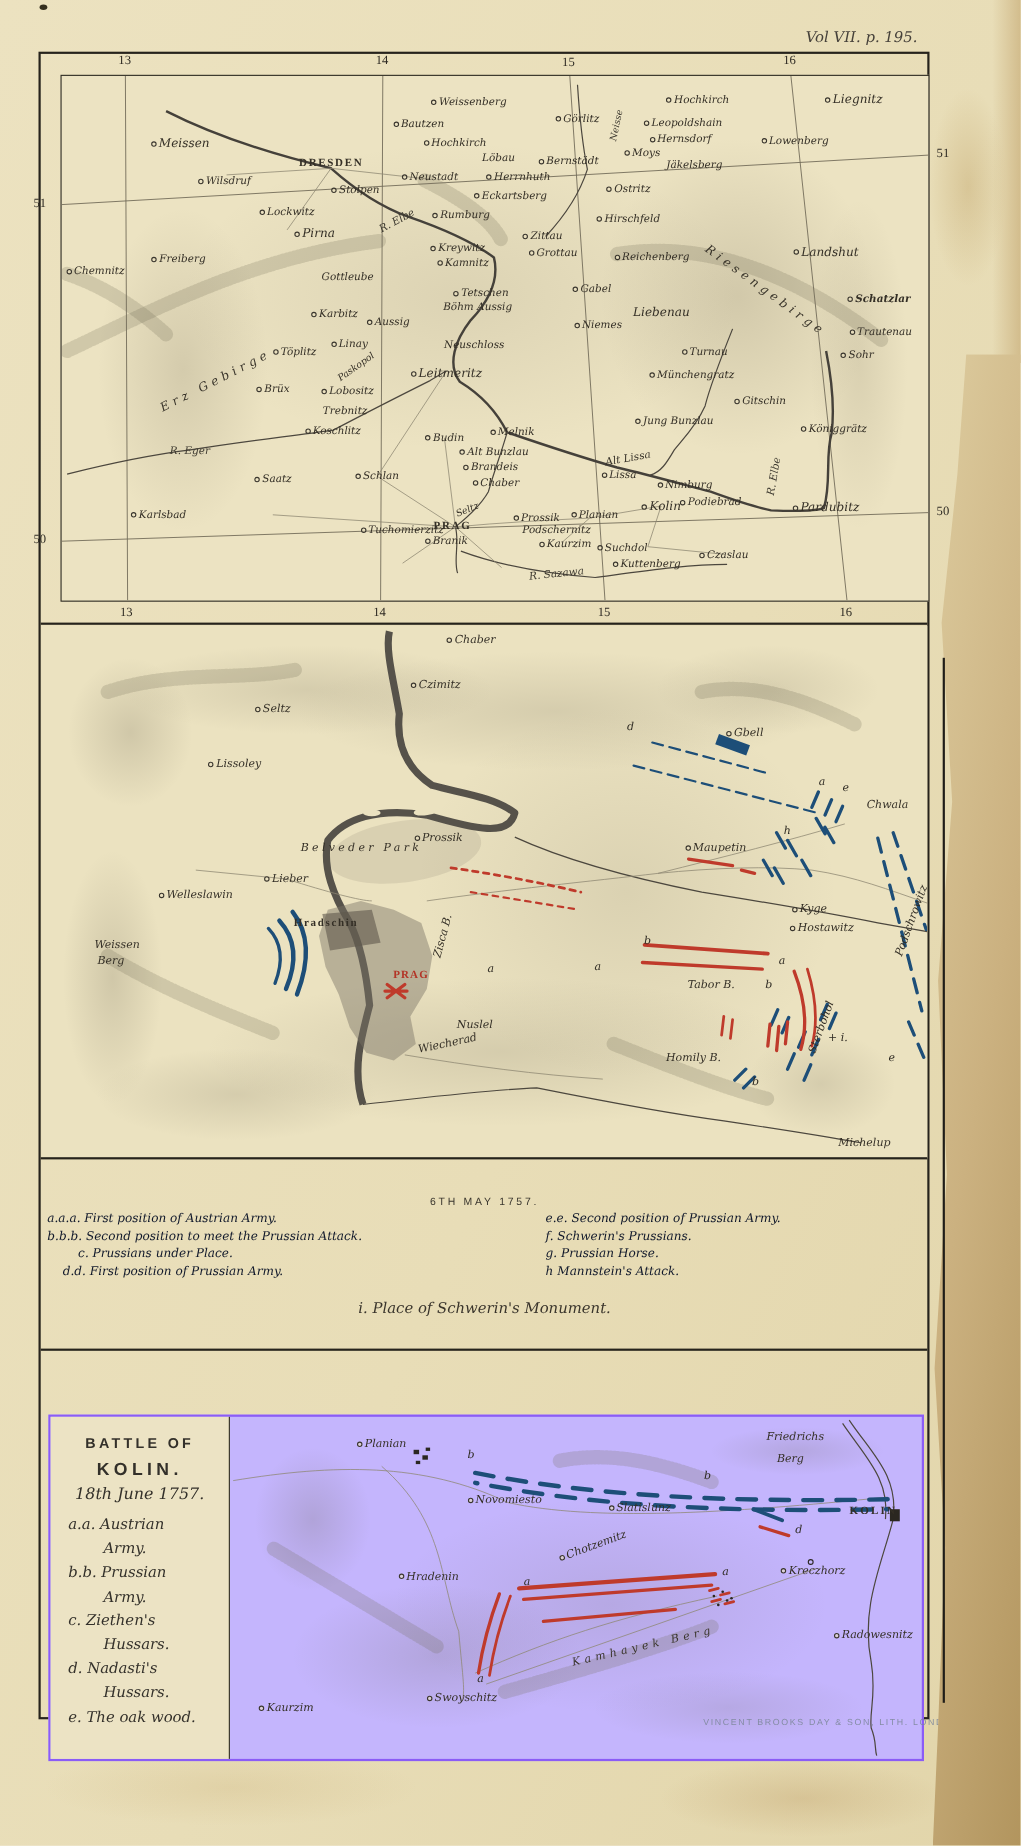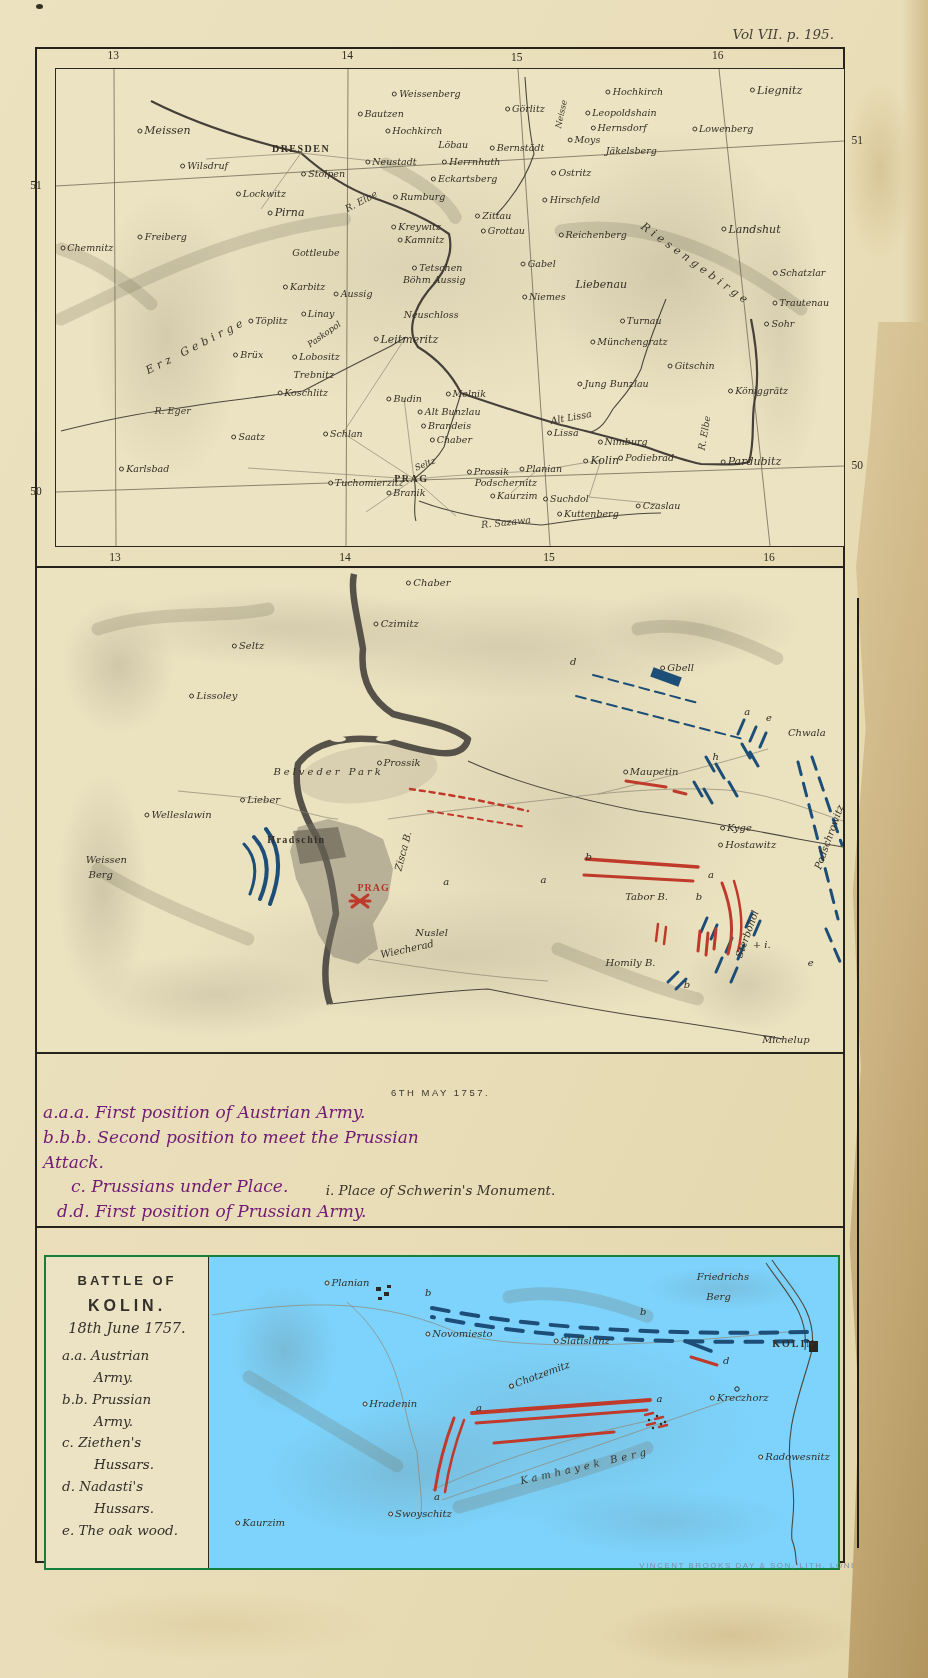--- a/index.html
+++ b/index.html
@@ -37,21 +37,21 @@
         background-image:radial-gradient(closest-side at 10% 20%,rgba(99,92,74,.20),rgba(99,92,74,0) 70%),
           radial-gradient(closest-side at 30% 12%,rgba(99,92,74,.16),rgba(99,92,74,0) 70%),
           radial-gradient(closest-side at 8% 66%,rgba(99,92,74,.20),rgba(99,92,74,0) 70%),
           radial-gradient(closest-side at 22% 88%,rgba(99,92,74,.16),rgba(99,92,74,0) 72%),
           radial-gradient(closest-side at 58% 16%,rgba(99,92,74,.16),rgba(99,92,74,0) 70%),
           radial-gradient(closest-side at 82% 12%,rgba(99,92,74,.14),rgba(99,92,74,0) 70%),
           radial-gradient(closest-side at 66% 50%,rgba(99,92,74,.12),rgba(99,92,74,0) 70%),
           radial-gradient(closest-side at 52% 80%,rgba(99,92,74,.16),rgba(99,92,74,0) 70%),
           radial-gradient(closest-side at 88% 86%,rgba(99,92,74,.16),rgba(99,92,74,0) 70%)}
   .caption{left:38px;top:1054px;width:805px;height:172px}
-  .map3{left:44px;top:1255px;width:792px;height:311px;border:2px solid #15803d;background:#7dd3fc}
+  .map3{left:44px;top:1286px;width:792px;height:311px;border:2px solid #8b5cf6;background:#c4b5fd}
   .kpanel{left:0;top:0;bottom:0;width:162px;border-right:1.4px solid #2c2920;background:#ece3c4}
   .kmap{left:163.4px;top:0;right:0;bottom:0;overflow:hidden;
         background-image:radial-gradient(closest-side at 12% 30%,rgba(99,92,74,.20),rgba(99,92,74,0) 70%),
           radial-gradient(closest-side at 30% 70%,rgba(99,92,74,.18),rgba(99,92,74,0) 70%),
           radial-gradient(closest-side at 55% 55%,rgba(99,92,74,.14),rgba(99,92,74,0) 70%),
           radial-gradient(closest-side at 82% 10%,rgba(99,92,74,.16),rgba(99,92,74,0) 70%),
           radial-gradient(closest-side at 72% 85%,rgba(99,92,74,.14),rgba(99,92,74,0) 70%)}
   svg{position:absolute;left:0;top:0}
   
   .grat{stroke:#716a58;stroke-width:.8;fill:none}
@@ -74,21 +74,21 @@
   .sp{letter-spacing:3px;font-size:12px}
   .redlbl{color:#b33527;font-style:normal;font-family:"Liberation Serif",serif;font-weight:700;letter-spacing:1px;font-size:10px}
   .edge-num{font-style:normal;font-family:"Liberation Serif",serif;font-size:11.5px;color:#2e2a23}
   .dot::before{content:"";display:inline-block;width:3px;height:3px;border:.9px solid #3a362e;border-radius:50%;
                margin-right:2px;vertical-align:middle;background:rgba(236,227,194,.6)}
   
   .prag-title{position:absolute;left:0;top:6px;width:100%;text-align:center;
       font-family:"Liberation Sans",sans-serif;font-size:21px;letter-spacing:9px;color:#35312a}
   .prag-date{position:absolute;left:0;top:33px;width:100%;text-align:center;
       font-family:"Liberation Sans",sans-serif;font-size:9.5px;letter-spacing:2.5px;color:#3a362e}
-  .leg{font-style:italic;font-size:17px;color:#701a75;line-height:1.46}
+  .leg{font-style:italic;font-size:11px;color:#0f172a;line-height:1.46}
   .leg-left{position:absolute;left:5px;top:46px;width:440px}
   .leg-left div:nth-child(3){padding-left:28px}
   .leg-left div:nth-child(4){padding-left:14px}
   .leg-right{position:absolute;left:458px;top:46px;width:345px}
   .leg-center{position:absolute;left:0;top:128px;width:100%;text-align:center;font-style:italic;font-size:13.5px;color:#3a352c}
   .kp-t1{margin-top:16px;text-align:center;font-family:"Liberation Sans",sans-serif;font-weight:700;
          font-size:13px;letter-spacing:3px;color:#33302a}
   .kp-t2{margin-top:9px;text-align:center;font-family:"Liberation Sans",sans-serif;font-weight:700;
          font-size:16px;letter-spacing:4px;color:#33302a}
   .kp-date{margin-top:5px;text-align:center;font-style:italic;font-size:14.5px}
@@ -147,21 +147,21 @@
       <span class="pl dot" style="left: 65.4%; top: 21.6%; transform: translate(-50%, -50%);">Ostritz</span>
       <span class="pl dot" style="left: 65.4%; top: 27.3%; transform: translate(-50%, -50%);">Hirschfeld</span>
       <span class="pl dot" style="left: 55.5%; top: 30.6%; transform: translate(-50%, -50%);">Zittau</span>
       <span class="pl dot" style="left: 56.7%; top: 33.8%; transform: translate(-50%, -50%);">Grottau</span>
       <span class="pl dot" style="left: 68.1%; top: 34.6%; transform: translate(-50%, -50%);">Reichenberg</span>
       <span class="pl rangelbl" style="left: 81.2%; top: 40.9%; transform: translate(-50%, -50%) rotate(36deg);">Riesengebirge</span>
       <span class="pl lg dot" style="left: 88.2%; top: 33.5%; transform: translate(-50%, -50%);">Landshut</span>
       <span class="pl dot" style="left: 61.2%; top: 40.7%; transform: translate(-50%, -50%);">Gabel</span>
       <span class="pl lg" style="left: 69.2%; top: 45.1%; transform: translate(-50%, -50%);">Liebenau</span>
       <span class="pl dot" style="left: 61.9%; top: 47.6%; transform: translate(-50%, -50%);">Niemes</span>
-      <span class="pl dot" style="left: 94.3%; top: 42.6%; transform: translate(-50%, -50%);">Schatzlar</span>
+      <span class="pl dot" style="left: 94.3%; top: 42.6%; transform: translate(-50%, -50%); font-weight: bold;">Schatzlar</span>
       <span class="pl dot" style="left: 94.5%; top: 48.8%; transform: translate(-50%, -50%);">Trautenau</span>
       <span class="pl dot" style="left: 91.8%; top: 53.2%; transform: translate(-50%, -50%);">Sohr</span>
       <span class="pl dot" style="left: 74.2%; top: 52.6%; transform: translate(-50%, -50%);">Turnau</span>
       <span class="pl dot" style="left: 72.7%; top: 57%; transform: translate(-50%, -50%);">Münchengratz</span>
       <span class="pl dot" style="left: 80.6%; top: 62.1%; transform: translate(-50%, -50%);">Gitschin</span>
       <span class="pl dot" style="left: 70.7%; top: 65.8%; transform: translate(-50%, -50%);">Jung Bunzlau</span>
       <span class="pl rangelbl" style="left: 17.8%; top: 58.1%; transform: translate(-50%, -50%) rotate(-27deg);">Erz Gebirge</span>
       <span class="pl dot" style="left: 26.9%; top: 52.6%; transform: translate(-50%, -50%);">Töplitz</span>
       <span class="pl dot" style="left: 33.2%; top: 51.2%; transform: translate(-50%, -50%);">Linay</span>
       <span class="pl sm" style="left: 34%; top: 55.6%; transform: translate(-50%, -50%) rotate(-35deg);">Paskopol</span>
@@ -327,20 +327,26 @@
 
 <div class="abs rule" style="left:37px;top:1052px;width:806px;height:1.6px"></div>
 
 <div class="abs caption">
   <div class="prag-date">6TH MAY 1757.</div>
   <div class="leg leg-left">
       <div>a.a.a. First position of Austrian Army.</div>
       <div>b.b.b. Second position to meet the Prussian Attack.</div>
       <div>c. Prussians under Place.</div>
       <div>d.d. First position of Prussian Army.</div>
+    </div>
+  <div class="leg leg-right">
+      <div>e.e. Second position of Prussian Army.</div>
+      <div>f. Schwerin's Prussians.</div>
+      <div>g. Prussian Horse.</div>
+      <div>h Mannstein's Attack.</div>
     </div>
   <div class="leg-center">i. Place of Schwerin's Monument.</div>
 </div>
 
 <div class="abs rule" style="left:37px;top:1226px;width:806px;height:2.4px"></div>
 
 <div class="abs map3">
   <div class="abs kpanel">
     <div class="kp-t1">BATTLE OF</div>
     <div class="kp-t2">KOLIN.</div>

